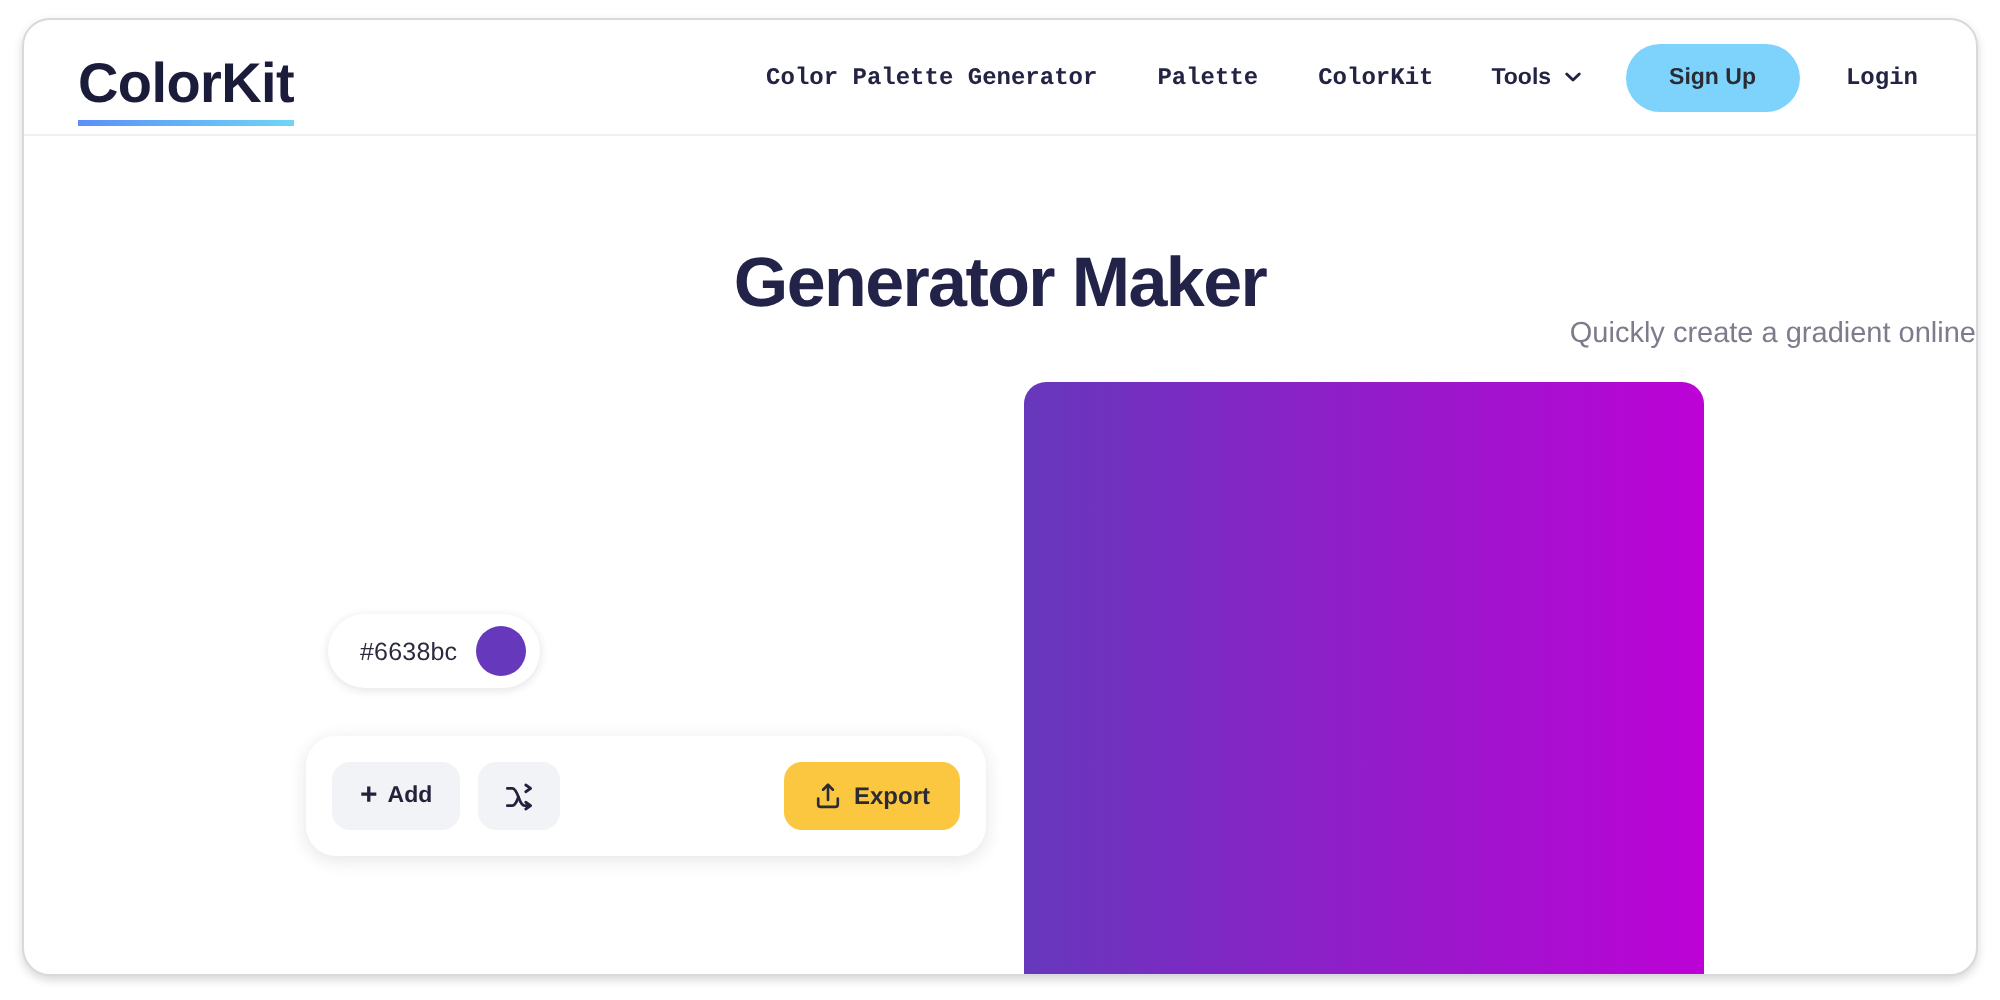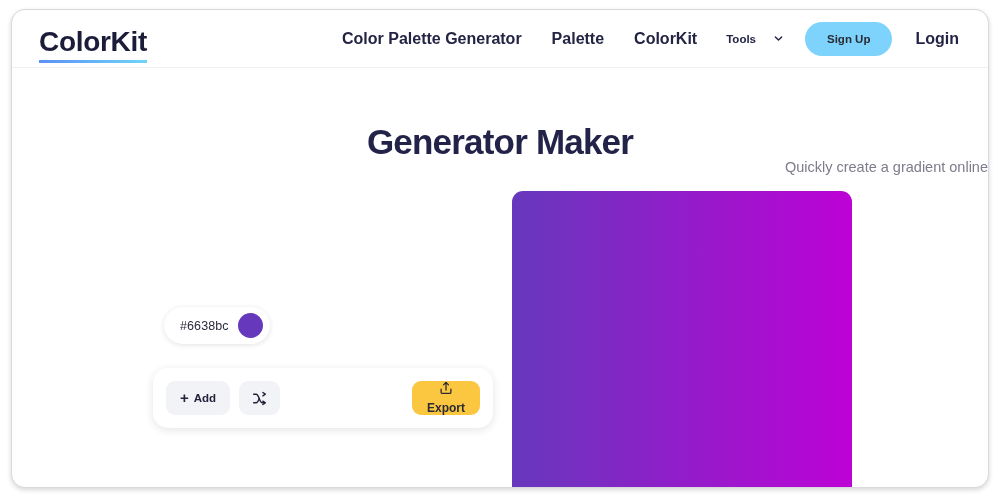--- a/index.html
+++ b/index.html
@@ -55,33 +55,34 @@
     position: absolute;
     right: 14px;
     top: 0;
     height: 58px;
     display: flex;
     align-items: center;
     gap: 0;
   }
 
   .nav-link {
-    font-size: 16px;
+    font-size: 12px;
     font-weight: 600;
     color: #232344;
     padding: 0 15px;
     white-space: nowrap;
     line-height: 58px;
     text-decoration: none;
+    font-family: Liberation Mono, monospace;
   }
 
   .nav-tools {
     display: flex;
     align-items: center;
-    gap: 18px;
+    gap: 6px;
     padding: 0 14px;
     font-size: 11.5px;
     font-weight: 600;
     color: #232344;
   }
 
   .chev {
     display: inline-block;
     width: 9px;
     height: 9px;
@@ -216,21 +217,20 @@
     display: flex;
     align-items: center;
     justify-content: center;
     gap: 6px;
     padding: 0 15px;
     font-size: 12px;
     font-weight: 600;
     color: #2b2b33;
     cursor: pointer;
     font-family: inherit;
-    flex-direction: column;
   }
 
   .plus-ico { font-size: 15px; font-weight: 700; line-height: 1; position: relative; top: -0.5px; }
   svg.ico { display:block; }
 </style>
 </head>
 <body>
 
 <div class="frame">
 

